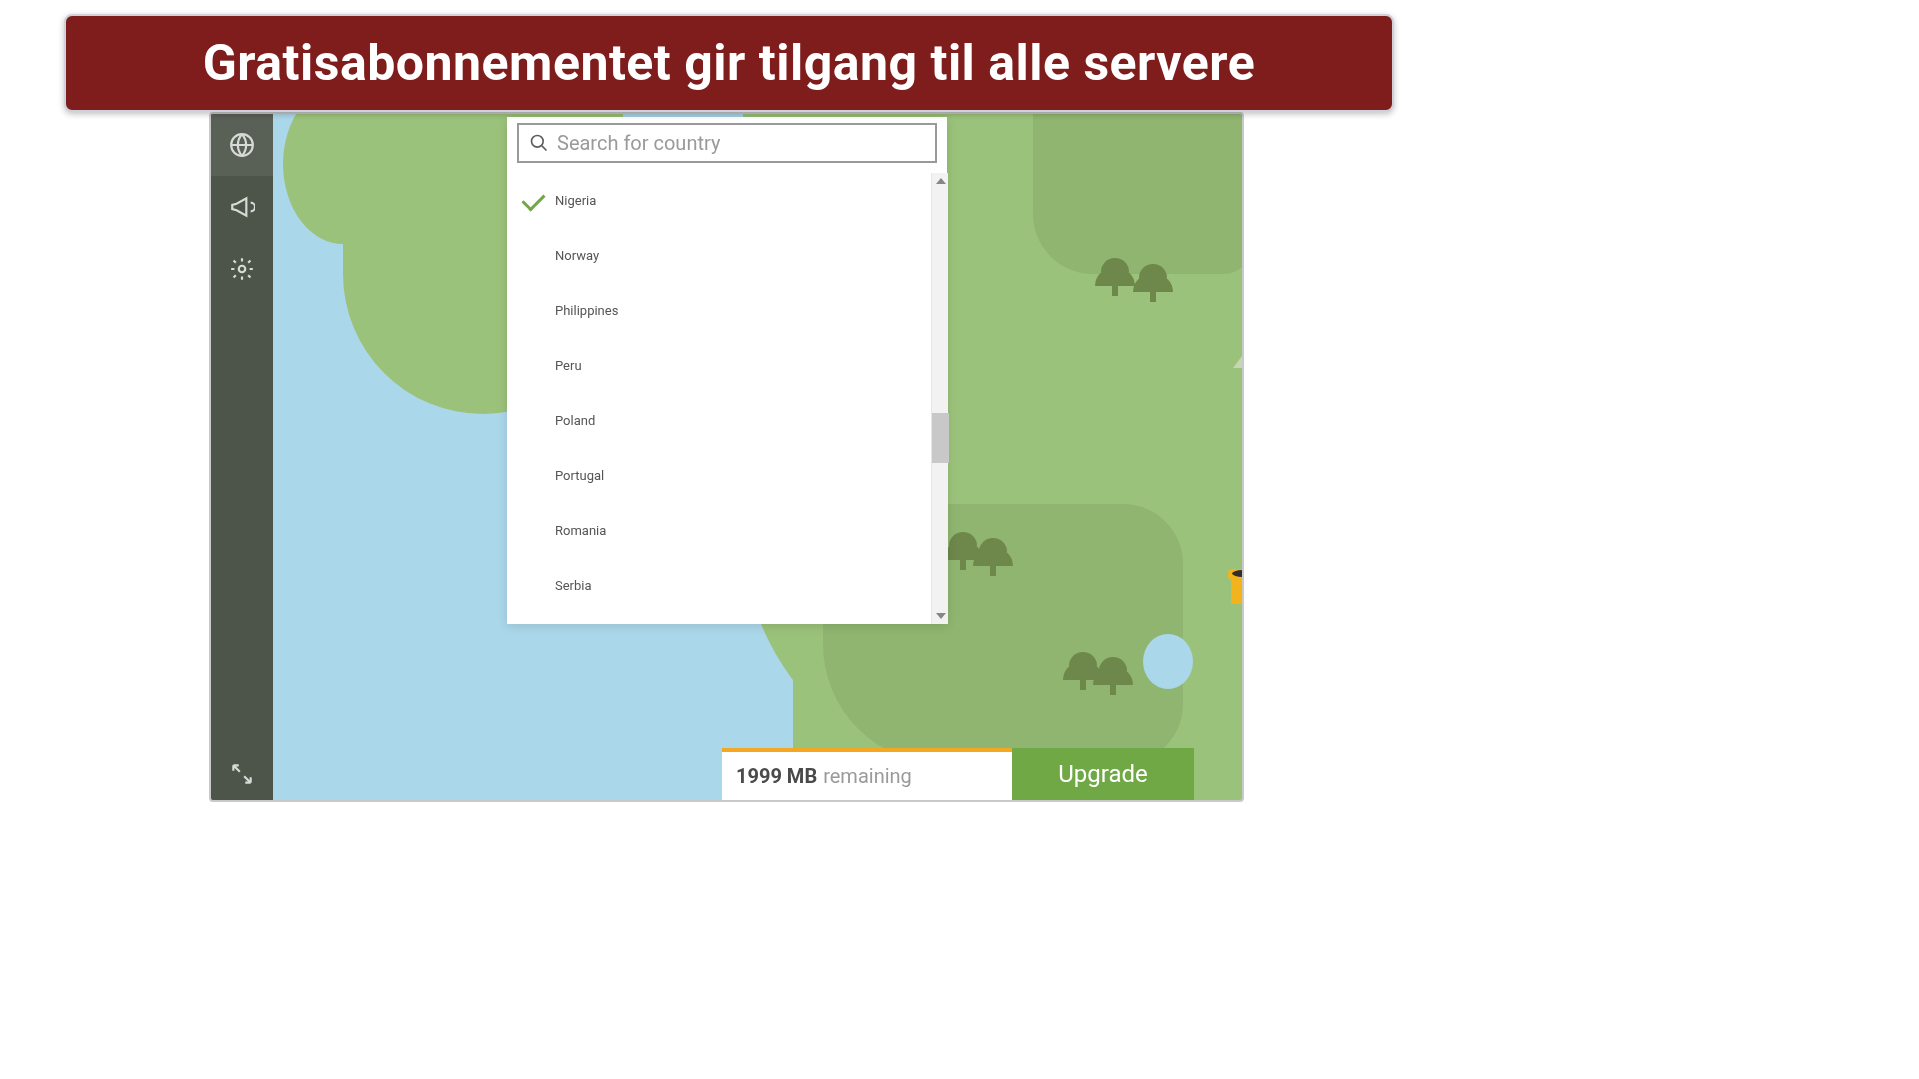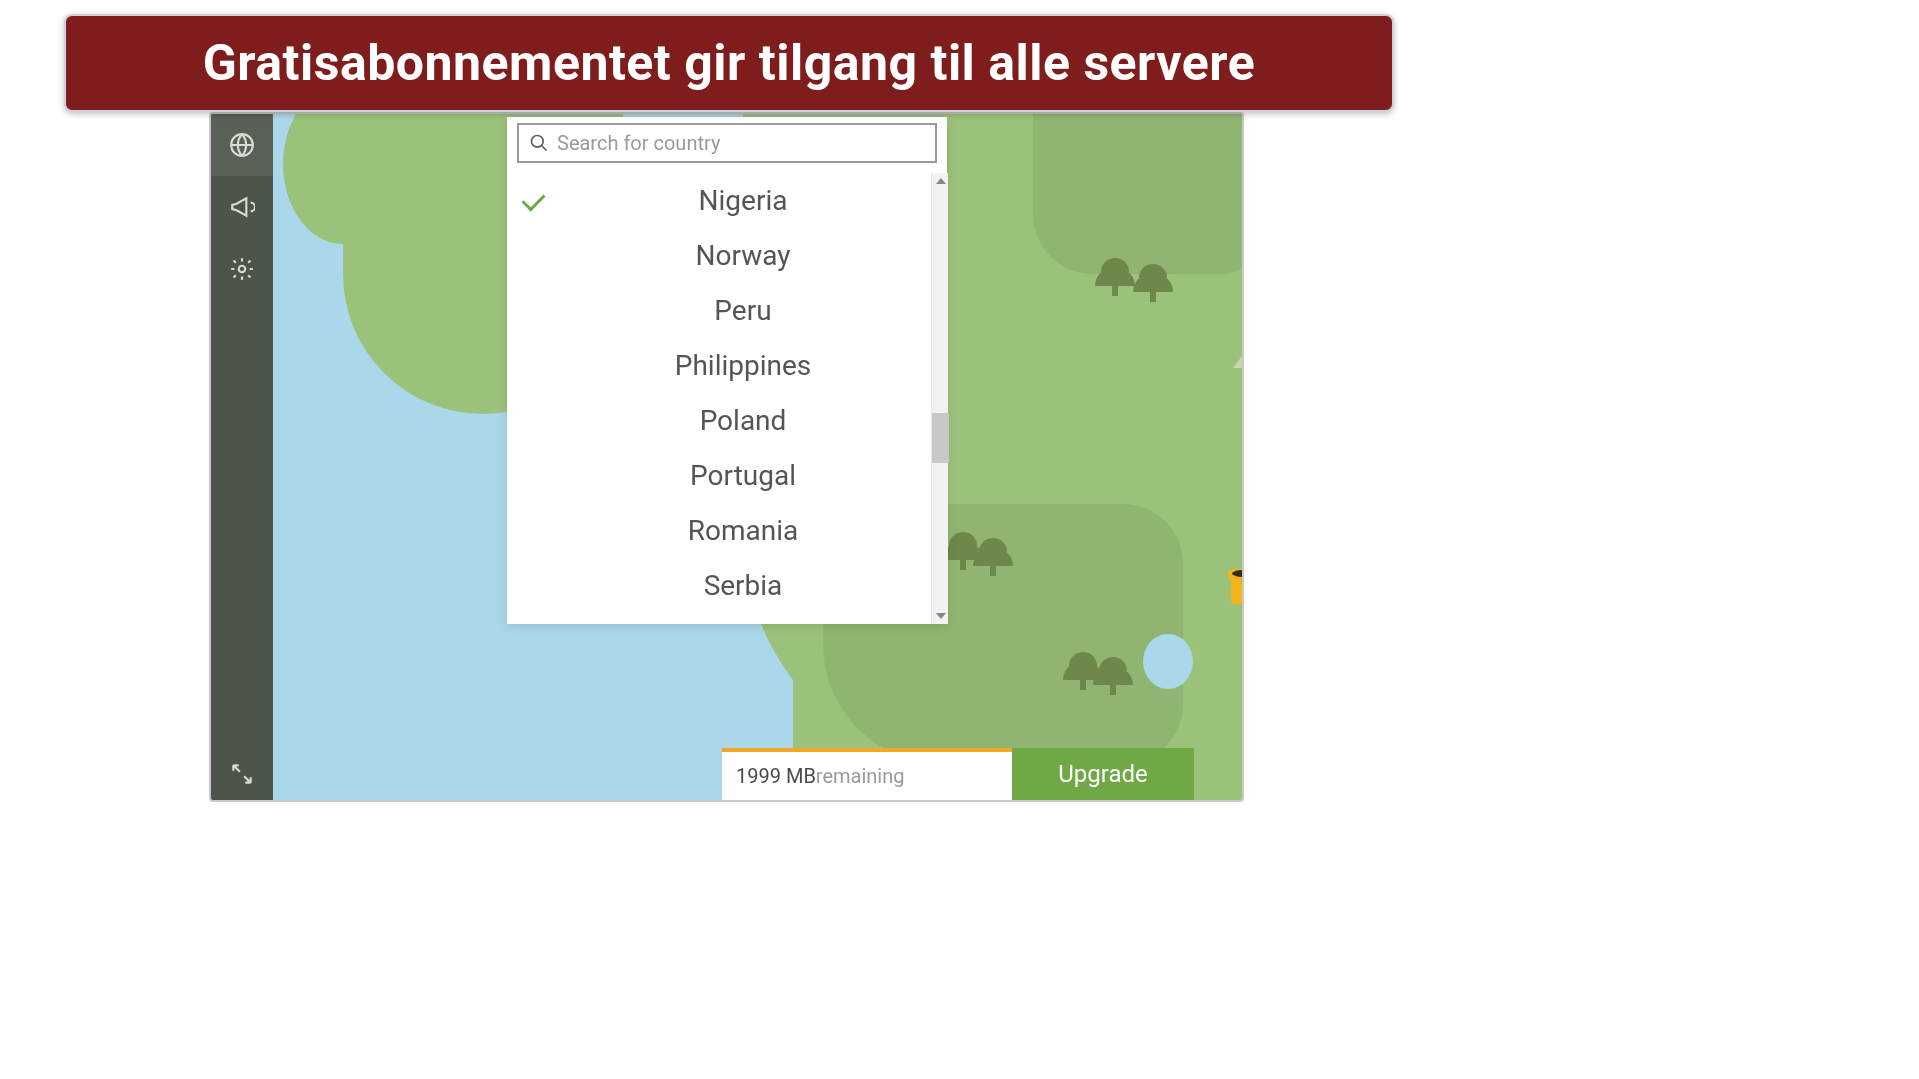--- a/index.html
+++ b/index.html
@@ -110,22 +110,22 @@
     flex:1;border:none;outline:none;font-size:20px;color:#333;
     background:transparent;
   }
   .search-input::placeholder{color:#9a9a9a;}
   .country-list{
     position:absolute;top:56px;left:0;right:16px;bottom:0;
     overflow:hidden;
   }
   .country-item{
     height:55px;display:flex;align-items:center;
-    padding-left:48px;font-size:28px;color:#555;
-    cursor:pointer;position:relative;justify-content:center;
+    padding-left:48px;font-size:13px;color:#555;
+    cursor:pointer;position:relative;
   }
   .country-item.selected::before{
     content:"";position:absolute;left:16px;top:20px;width:18px;height:10px;
     border-left:3px solid #6fa845;border-bottom:3px solid #6fa845;
     transform:rotate(-45deg);
   }
   
   .scroll-track{position:absolute;top:56px;right:-1px;width:17px;bottom:0;background:#f2f2f2;border-left:1px solid #e5e5e5;}
   .scroll-up,.scroll-down{position:absolute;left:0;width:17px;height:16px;display:flex;align-items:center;justify-content:center;cursor:pointer;}
   .scroll-up{top:0;} .scroll-down{bottom:0;}
@@ -137,21 +137,21 @@
   
   .usage{
     position:absolute;bottom:0;right:48px;width:472px;height:52px;
     display:flex;
   }
   .usage-left{
     flex:1;background:#fff;border-top:4px solid #f4a722;
     display:flex;align-items:center;padding-left:14px;
     font-size:20px;color:#9a9a9a;
   }
-  .usage-left b{color:#4a4a4a;font-weight:400;}
+  .usage-left b{color:#4a4a4a;font-weight:700;margin-right:6px;}
   .upgrade-btn{
     width:182px;background:#6fa845;color:#fff;
     display:flex;align-items:center;justify-content:center;
     font-size:24px;cursor:pointer;
   }
 </style>
 </head>
 <body>
 
 <div class="banner">
@@ -208,24 +208,24 @@
         <input class="search-input" placeholder="Search for country" style="">
       </div>
       <div class="country-list">
         <div class="country-item selected">
             <span>Nigeria</span>
           </div>
         <div class="country-item">
             <span>Norway</span>
           </div>
         <div class="country-item">
+            <span>Philippines</span>
+          </div>
+        <div class="country-item">
             <span>Peru</span>
-          </div>
-        <div class="country-item">
-            <span>Philippines</span>
           </div>
         <div class="country-item">
             <span>Poland</span>
           </div>
         <div class="country-item">
             <span>Portugal</span>
           </div>
         <div class="country-item">
             <span>Romania</span>
           </div>

